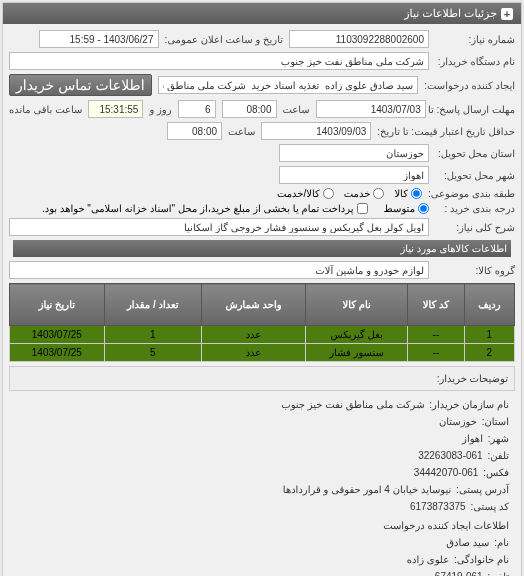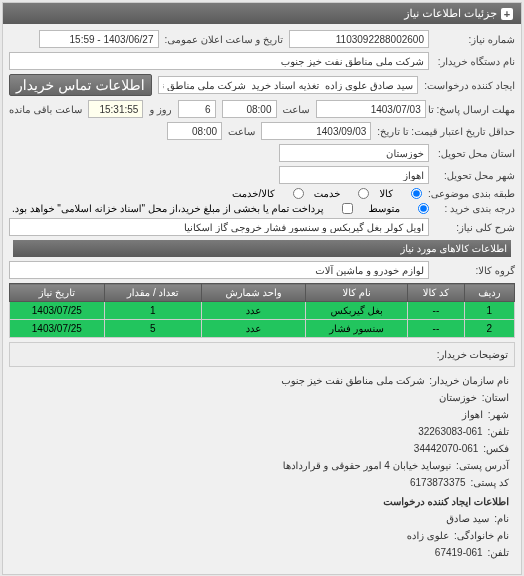--- a/index.html
+++ b/index.html
@@ -90,48 +90,48 @@
     margin: 4px 4px;
   }
   .radio-group {
     display: flex;
     gap: 10px;
     align-items: center;
   }
   .radio-item {
     display: flex;
     align-items: center;
-    gap: 18px;
+    gap: 3px;
     font-size: 10px;
   }
   .radio-item input[type="radio"],
   .radio-item input[type="checkbox"] {
     width: 11px;
     height: 11px;
   }
   table.data-table {
     width: 100%;
     border-collapse: collapse;
     background: #fff;
     font-size: 10px;
   }
   table.data-table th {
     background: linear-gradient(#888, #666);
     color: #fff;
-    padding: 3px 4px;
+    padding: 15px 4px;
     border: 1px solid #555;
-    font-weight: normal;
+    font-weight: bold;
     font-size: 10px;
     margin-left: 28px;
   }
   table.data-table td {
     padding: 3px 4px;
     border: 1px solid #ccc;
     text-align: center;
-    background: #22c55e;
+    background: #4d7c0f;
   }
   .note-box {
     background: #eee;
     border: 1px solid #ccc;
     padding: 4px 6px;
     font-size: 10px;
     color: #333;
     line-height: 1.5;
     margin-top: 4px;
     display: flex;
@@ -309,21 +309,21 @@
         <span class="info-val">061-34442070</span>
       </div>
       <div class="info-line">
         <span class="info-key">آدرس پستی:</span>
         <span class="info-val">نیوساید خیابان 4 امور حقوقی و قراردادها</span>
       </div>
       <div class="info-line">
         <span class="info-key">کد پستی:</span>
         <span class="info-val">6173873375</span>
       </div>
-      <div class="info-line" style="font-weight:bold;margin-top:3px">اطلاعات ایجاد کننده درخواست</div>
+      <div class="info-line" style="font-weight:normal;margin-top:3px">اطلاعات ایجاد کننده درخواست</div>
       <div class="info-line">
         <span class="info-key">نام:</span>
         <span class="info-val">سید صادق</span>
       </div>
       <div class="info-line">
         <span class="info-key">نام خانوادگی:</span>
         <span class="info-val">علوی زاده</span>
       </div>
       <div class="info-line">
         <span class="info-key">تلفن:</span>

